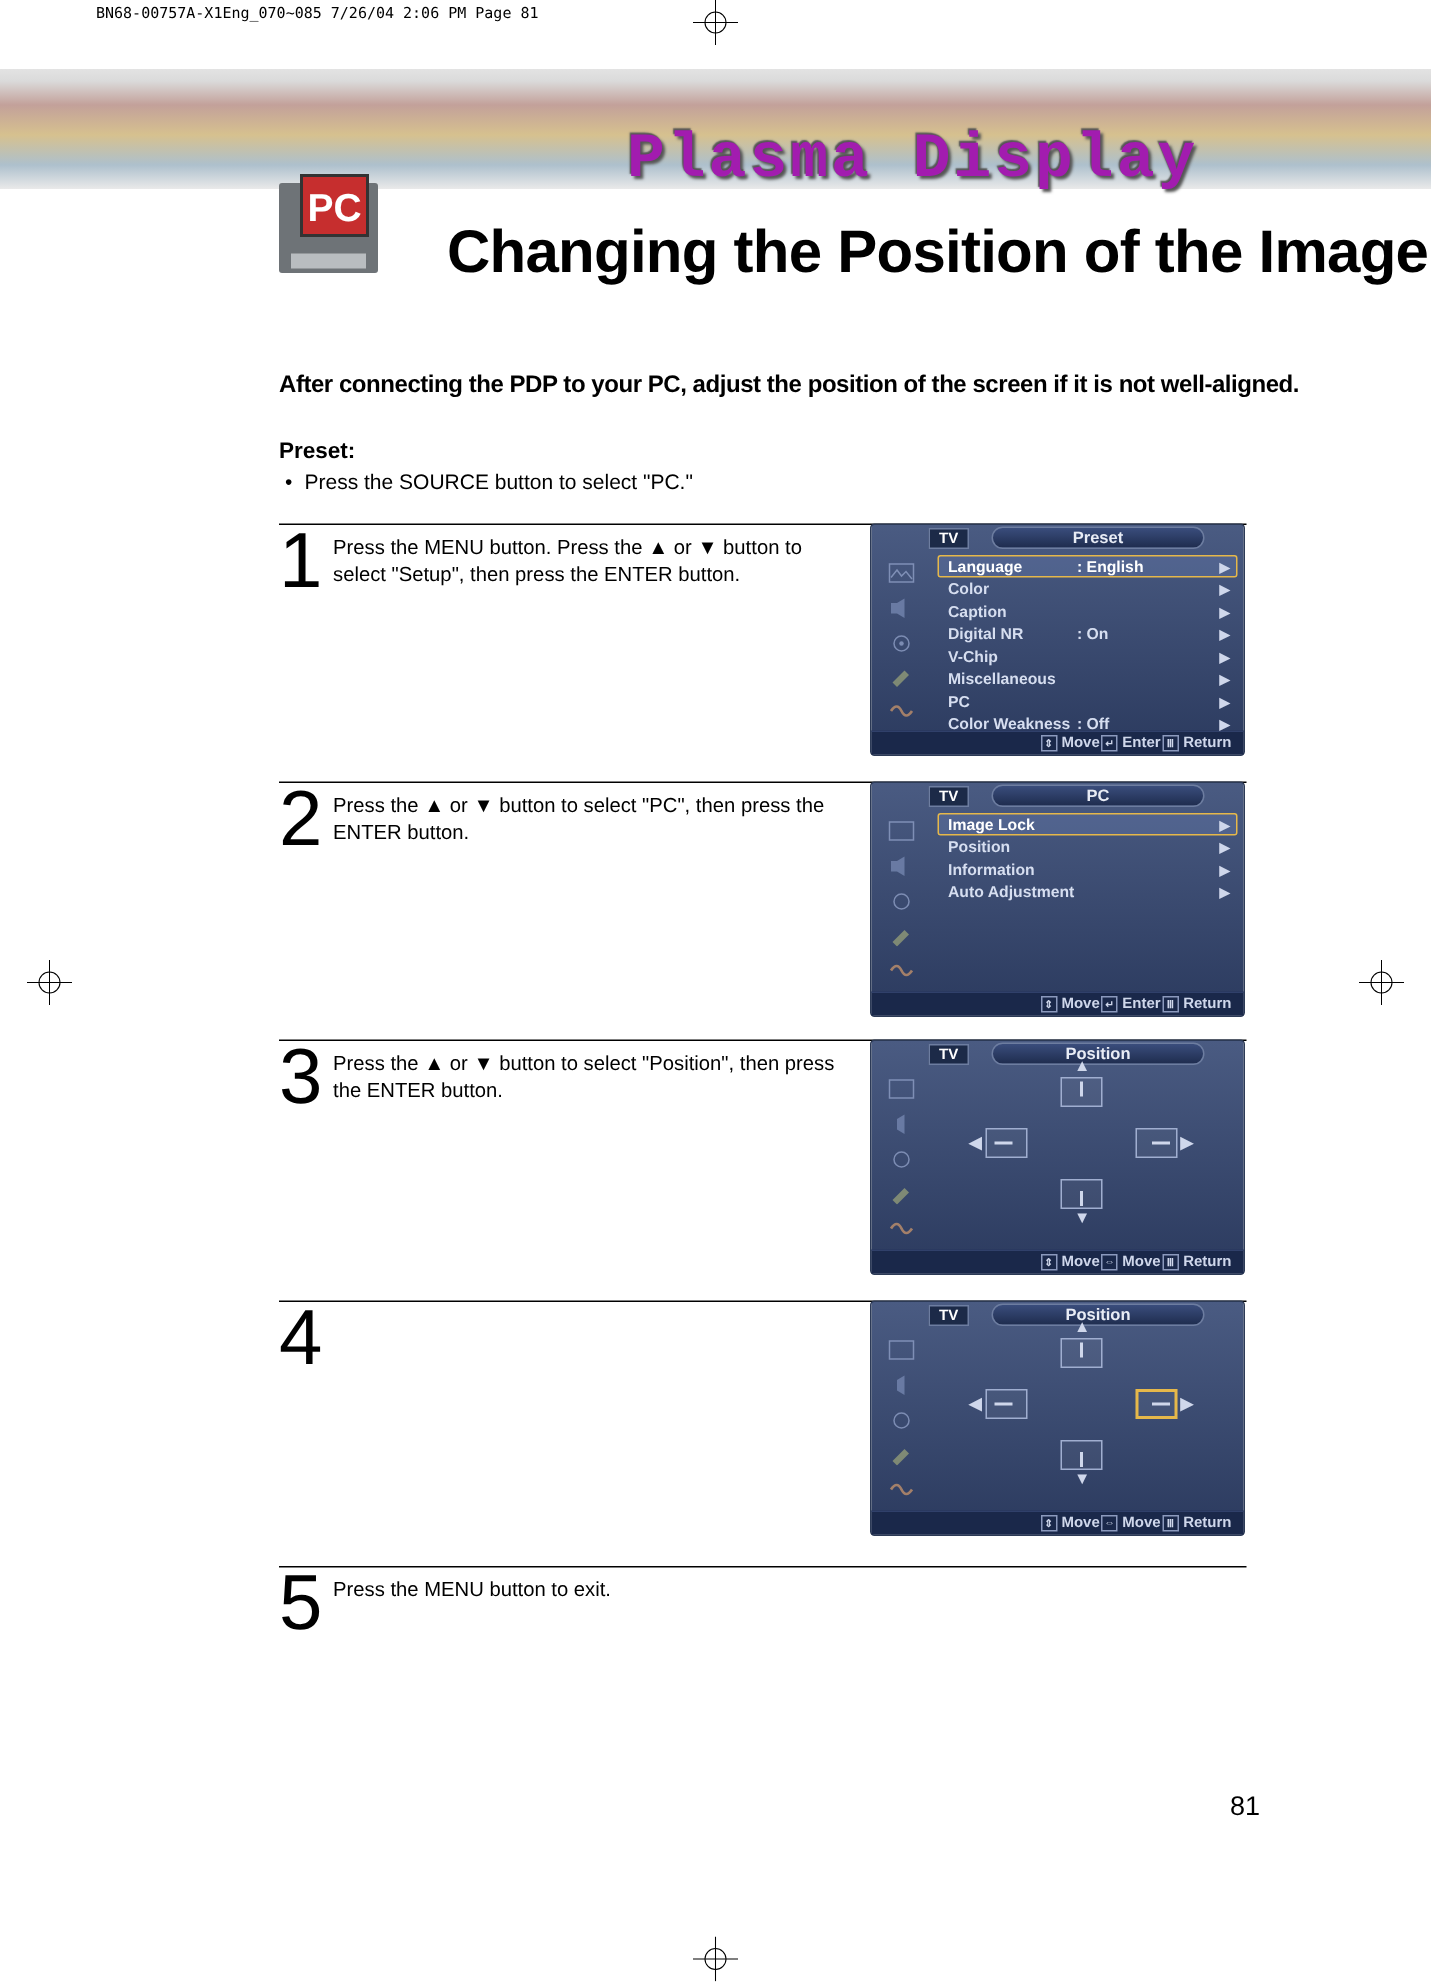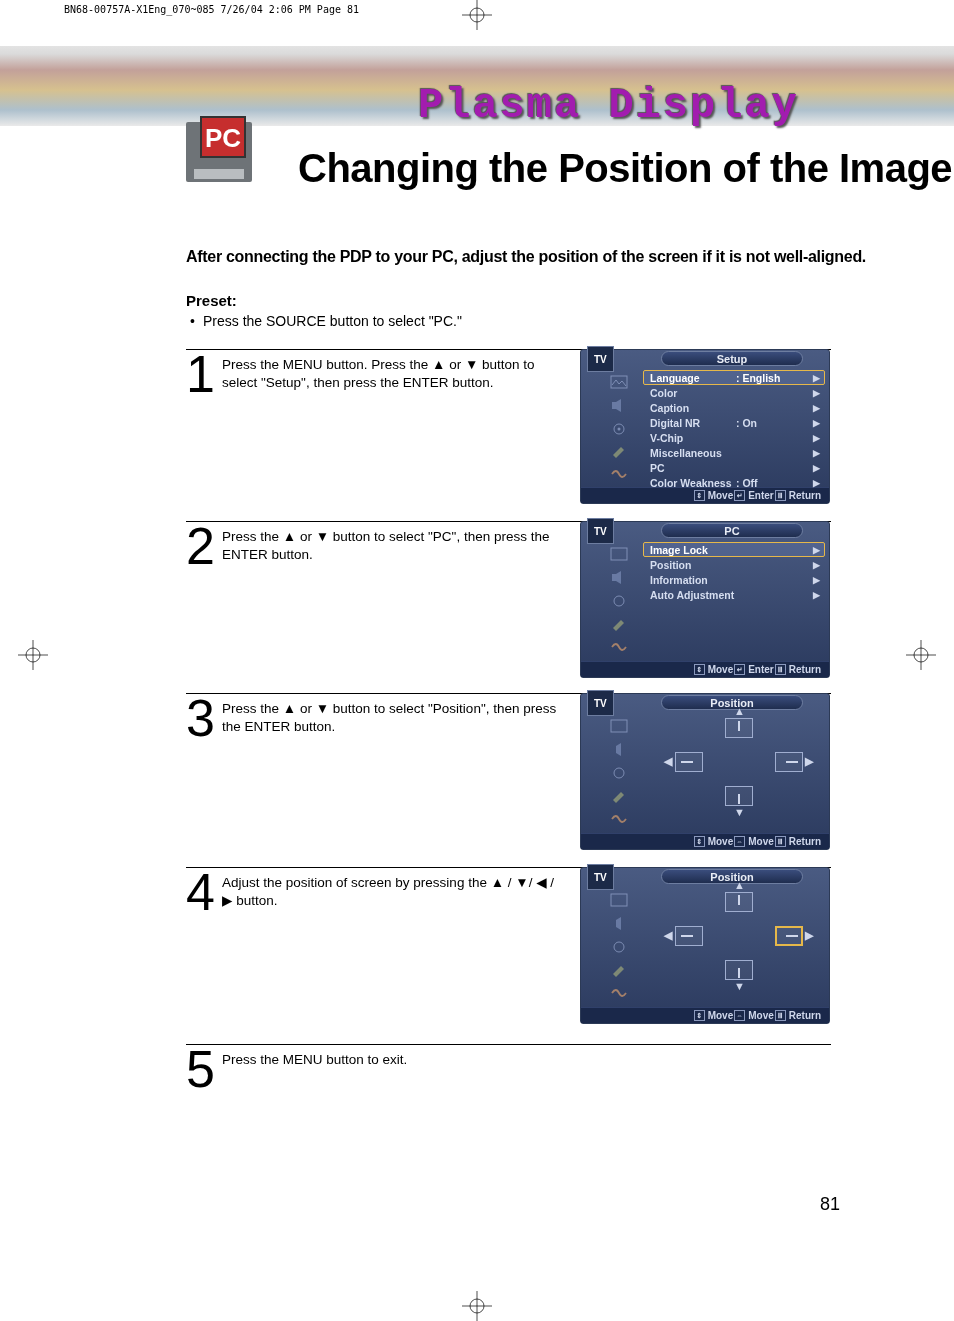--- a/index.html
+++ b/index.html
@@ -176,44 +176,44 @@
   .osd-header {
     height: 18px;
     display: flex;
     align-items: center;
     padding: 0 6px;
     position: relative;
   }
   .osd-tv {
     background: #1c2a48;
     border: 1px solid #6d7da0;
-    padding: 12px 6px;
+    padding: 0 6px;
     font-size: 10px;
     height: 14px;
     display: flex;
     align-items: center;
+    margin-left: 32px;
   }
   .osd-title-pill {
     position: absolute;
     left: 80px;
     top: 1px;
     height: 15px;
     width: 142px;
     background: linear-gradient(to bottom, #3a4d7c, #1f2d4f);
     border: 1px solid #6d7da0;
     border-radius: 8px;
     text-align: center;
     font-size: 11px;
     line-height: 14px;
     color: #e8ecf5;
   }
   .osd-body {
     display: flex;
     height: calc(100% - 34px);
-    padding-left: 18px;
   }
   .osd-sidebar {
     width: 40px;
     display: flex;
     flex-direction: column;
     justify-content: space-around;
     align-items: center;
     padding: 2px 0;
   }
   .sb-ico {
@@ -361,31 +361,30 @@
 <div class="step-row s2">
   <div class="step-num">2</div>
   <div class="step-text">Press the ▲ or ▼ button to select "PC", then press the ENTER button.</div>
 </div>
 <div class="step-row s3">
   <div class="step-num">3</div>
   <div class="step-text">Press the ▲ or ▼ button to select "Position", then press the ENTER button.</div>
 </div>
 <div class="step-row s4">
   <div class="step-num">4</div>
-  <div class="step-text">Adjust the position of screen by pressing the ▲ / ▼/ ◀ / ▶ button.</div>
 </div>
 <div class="step-row s5">
   <div class="step-num">5</div>
   <div class="step-text">Press the MENU button to exit.</div>
 </div>
 
 <div class="osd m1">
   <div class="osd-header">
     <div class="osd-tv">TV</div>
-    <div class="osd-title-pill">Setup</div>
+    <div class="osd-title-pill">Preset</div>
   </div>
   <div class="osd-body">
     <div class="osd-sidebar">
       <div class="sb-ico">
           <svg width="18" height="14">
             <rect x="1" y="1" width="16" height="12" fill="none" stroke="#98a8cf"></rect>
             <path d="M2 10 L6 5 L9 9 L12 6 L16 11" fill="none" stroke="#98a8cf"></path>
           </svg>
         </div>
       <div class="sb-ico">

